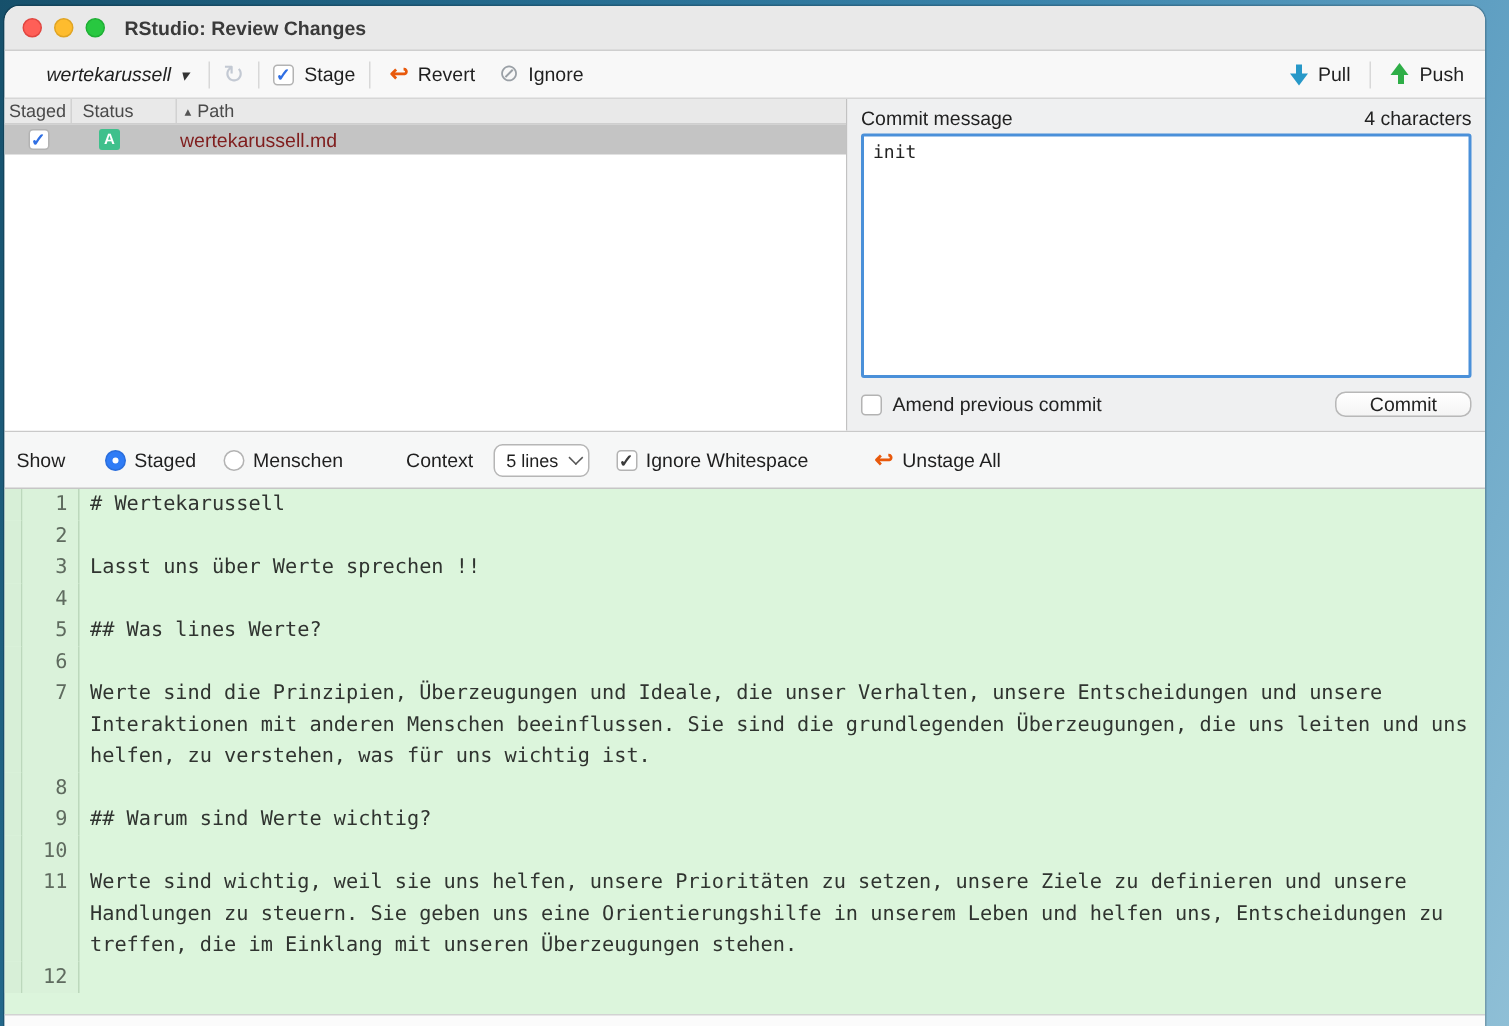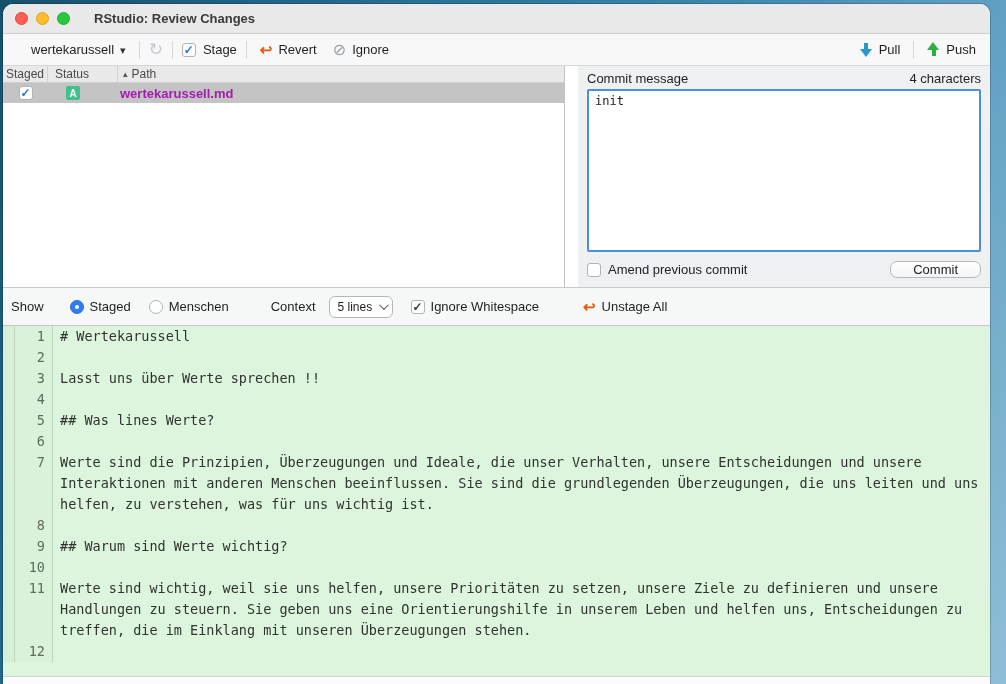--- a/index.html
+++ b/index.html
@@ -15,29 +15,29 @@
     box-shadow:0 0 0 1px rgba(0,0,0,.18);
   }
   
   .titlebar { height:30px; flex:0 0 30px; background:#e9e9e9; border-bottom:1px solid #cfcfcf;
     display:flex; align-items:center; }
   .lights { display:flex; gap:8px; margin-left:12px; }
   .light { width:13px; height:13px; border-radius:50%; }
   .light.red { background:#ff5f57; border:1px solid #e14640; }
   .light.yellow { background:#febc2e; border:1px solid #e0a423; }
   .light.green { background:#28c840; border:1px solid #1eaf34; }
-  .title { margin-left:24px; font-size:13px; font-weight:bold; color:#3a3a3a; }
+  .title { margin-left:13px; font-size:13px; font-weight:bold; color:#3a3a3a; }
   
   .toolbar { height:32px; flex:0 0 32px; background:#f8f8f8; border-bottom:1px solid #d6d6d6;
     display:flex; align-items:center; padding:0 10px; font-size:13px; color:#1f1f1f; }
   .seg { display:flex; border:1px solid #b9b9b9; border-radius:5px; overflow:hidden; background:#fff; }
   .seg-item { padding:3px 12px; cursor:default; }
   .seg-item.active { background:#ececec; }
   .seg-item + .seg-item { border-left:1px solid #c4c4c4; }
-  .branch { display:flex; align-items:flex-end; gap:6px; margin-left:14px; padding:3px 4px; }
+  .branch { display:flex; align-items:flex-end; gap:6px; margin-left:14px; padding:3px 4px;font-style:italic; }
   .tsep { width:1px; height:18px; background:#d8d8d8; margin:0 9px; }
   .icon-refresh { font-size:17px; color:#c3c9d3; line-height:1; }
   .tb-check { display:flex; align-items:center; gap:7px; }
   .cbox { width:14px; height:14px; background:#fff; border:1px solid #b3b3b3; border-radius:3px;
     display:inline-flex; align-items:center; justify-content:center; font-size:12px; line-height:1; }
   .cbox.blue { color:#2f6fe4; font-weight:bold; }
   .cbox.dark { color:#3b3b3b; font-weight:bold; }
   .cbox.empty { color:transparent; }
   .tb-btn { display:flex; align-items:center; gap:6px; padding:2px 4px; }
   .icon-undo { color:#e8590c; font-weight:bold; font-size:15px; line-height:1; }
@@ -56,24 +56,24 @@
     display:flex; flex-direction:column; }
   .ftable-head { height:17px; background:#e9e9e9; border-bottom:1px solid #cfcfcf;
     display:flex; font-size:12px; color:#4a4a4a; align-items:center; }
   .col-staged { width:45px; flex:0 0 45px; padding-left:3px; border-right:1px solid #d2d2d2; height:100%; display:flex; align-items:center; }
   .col-status { width:70px; flex:0 0 70px; padding-left:7px; border-right:1px solid #d2d2d2; height:100%; display:flex; align-items:center; }
   .col-path { flex:1; padding-left:5px; height:100%; display:flex; align-items:center; gap:4px; }
   .sort-arrow { font-size:9px; color:#555; }
   .frow { height:20px; background:#c4c4c4; display:flex; align-items:center; font-size:13px; }
   .frow .c1 { width:45px; flex:0 0 45px; display:flex; justify-content:center; }
   .frow .c2 { width:70px; flex:0 0 70px; display:flex; padding-left:18px; }
-  .frow .c3 { flex:1; padding-left:2px; font-weight:bold; color:#a21caf; }
+  .frow .c3 { flex:1; padding-left:2px; font-weight:normal; color:#7f1d1d; }
   .badge-a { width:14px; height:14px; border-radius:2px; background:#3fc08c; color:#fff;
     font-size:10px; font-weight:bold; display:flex; align-items:center; justify-content:center; }
-  .commitpane { flex:1; background:#eff0f1; display:flex; flex-direction:column; padding:5px 9px 4px 9px;margin-left:13px; }
+  .commitpane { flex:1; background:#eff0f1; display:flex; flex-direction:column; padding:5px 9px 4px 9px; }
   .commit-toprow { display:flex; justify-content:space-between; font-size:13px; color:#222; margin-bottom:3px; }
   .commit-ta { flex:1; border:2px solid #4a90d9; border-radius:2px; background:#fff; resize:none;
     font-family:"DejaVu Sans Mono", monospace; font-size:12px; color:#222; padding:3px 6px; outline:none; }
   .commit-botrow { margin-top:4px; display:flex; align-items:center; justify-content:space-between; height:27px; }
   .amend { display:flex; align-items:center; gap:7px; font-size:13px; color:#222; }
   .btn { font-size:13px; color:#222; background:linear-gradient(#ffffff,#f4f4f4);
     border:1px solid #b8b8b8; border-radius:7px; padding:0 22px; }
   
   .optrow { height:38px; flex:0 0 38px; background:#f6f7f7; border-bottom:1px solid #c6c6c6;
     display:flex; align-items:center; font-size:13px; color:#1f1f1f; padding:0 8px; }

